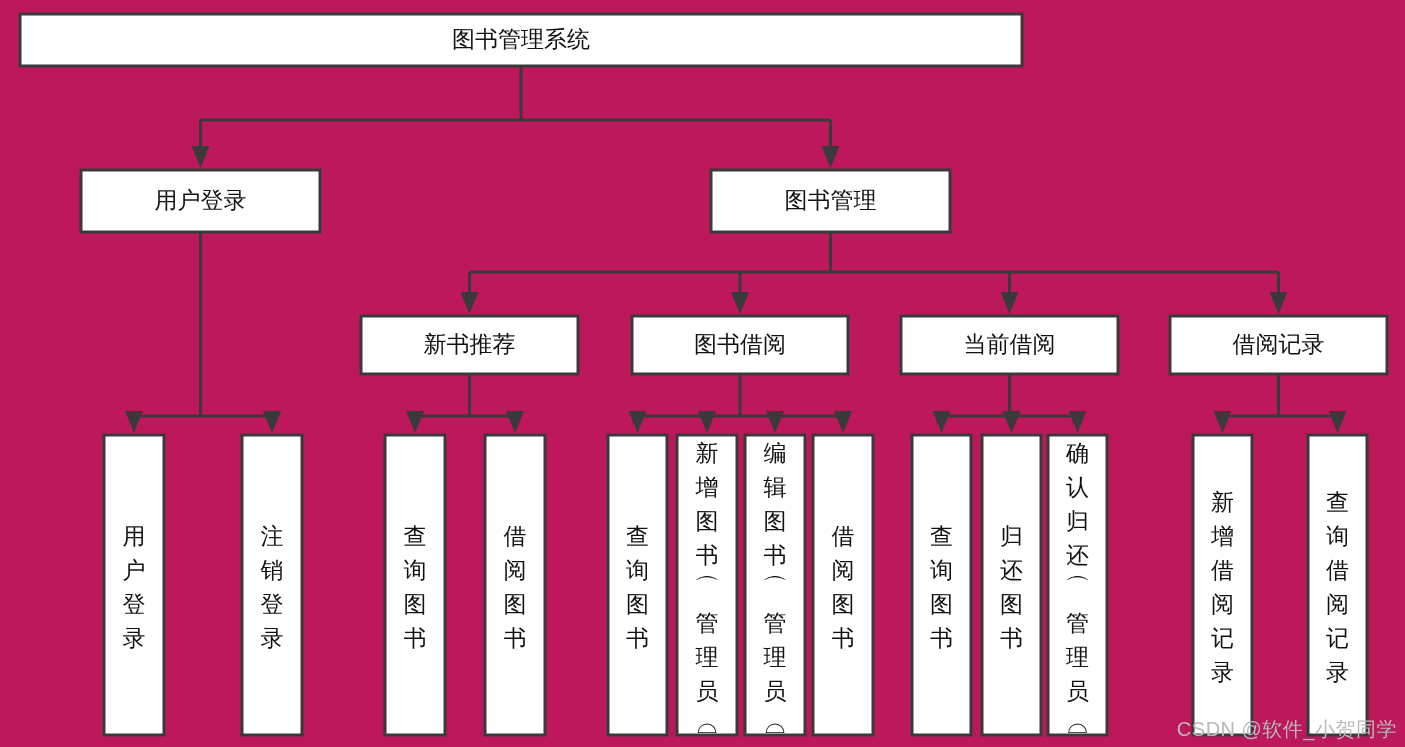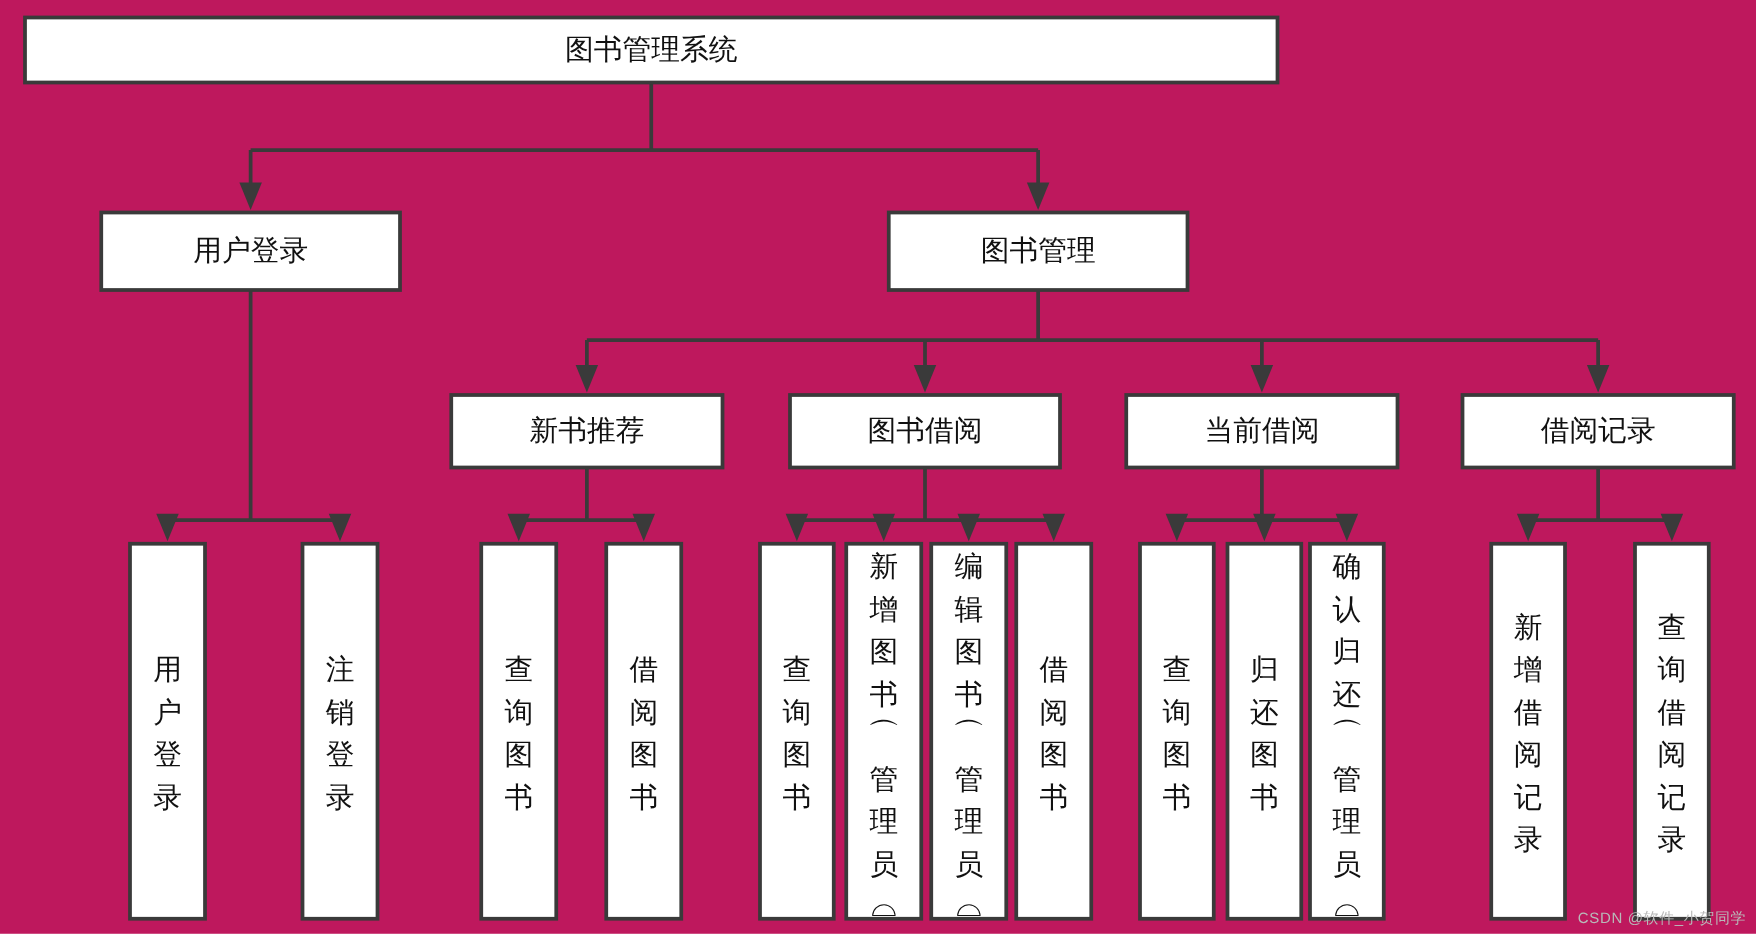--- a/index.html
+++ b/index.html
@@ -18,21 +18,21 @@
     font-size:23px;fill:#111;dominant-baseline:middle;text-anchor:middle;
     white-space:pre;
   }
   .leaf-label{
     font-family:"Liberation Sans","DejaVu Sans",sans-serif;
     font-size:23px;fill:#111;text-anchor:middle;
   }
   .watermark{
     position:absolute;right:8px;bottom:4px;
     font-family:"Liberation Sans","DejaVu Sans",sans-serif;
-    font-size:12px;color:#b9b9b9;letter-spacing:.5px;
+    font-size:20px;color:#b9b9b9;letter-spacing:.5px;
     user-select:none;pointer-events:none;white-space:nowrap;
   }
 </style>
 </head>
 <body>
 
 <div id="diagram-root">
   <svg id="tree-svg" viewBox="0 0 1405 747" xmlns="http://www.w3.org/2000/svg">
     <g id="edges-layer">
         <line x1="521" y1="66" x2="521" y2="120" class="edge-line"></line>

